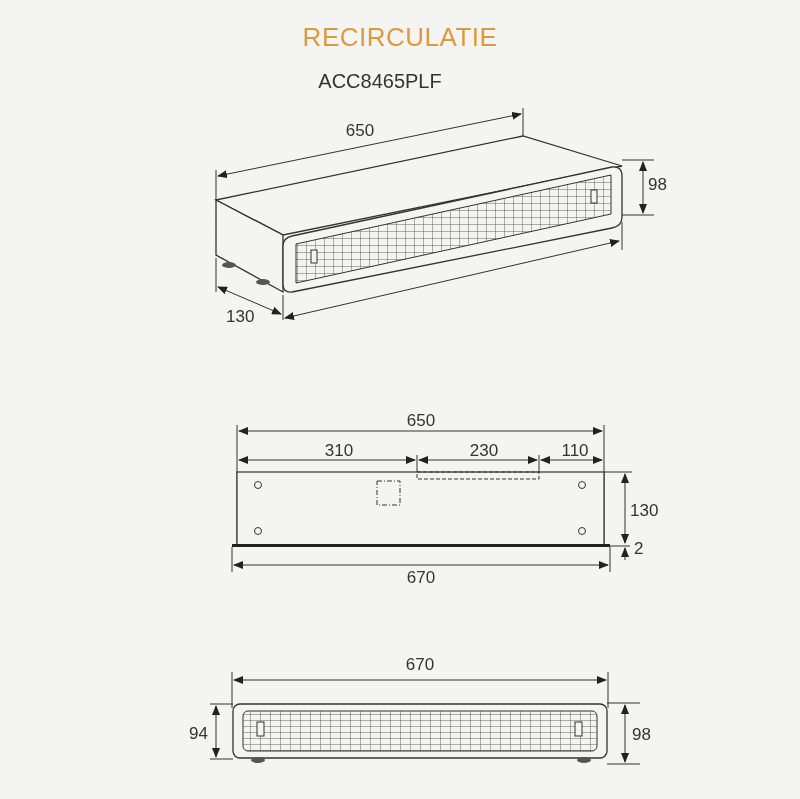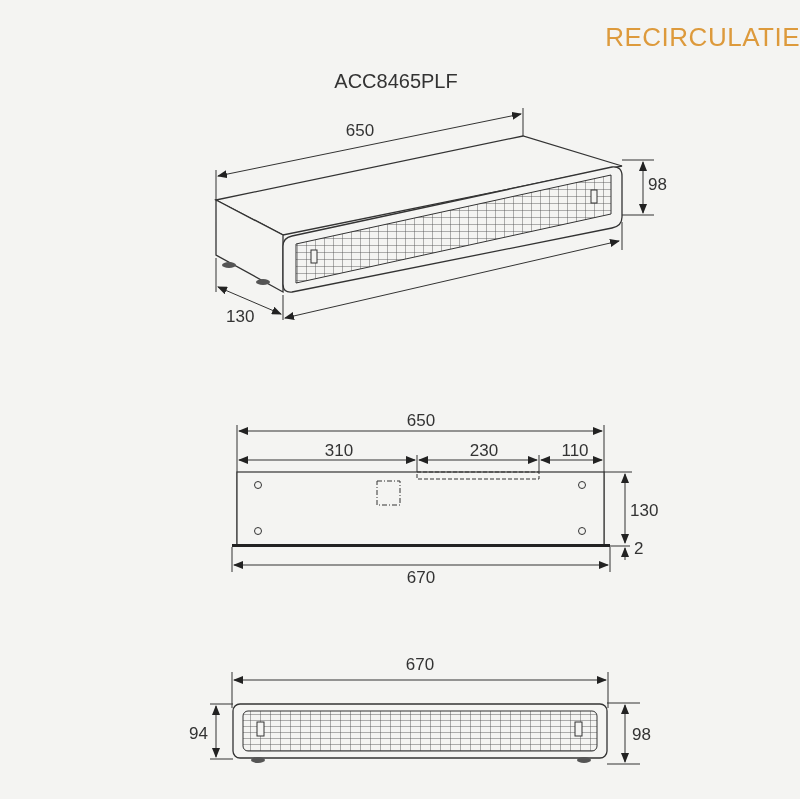--- a/index.html
+++ b/index.html
@@ -1,18 +1,18 @@
 <!DOCTYPE html>
 <html><head>
 <meta charset="utf-8">
 <style>
   html,body{margin:0;padding:0;}
   body{width:800px;height:799px;background:#f4f4f2;position:relative;overflow:hidden;font-family:"Liberation Sans",sans-serif;}
-  .title{position:absolute;left:0;width:800px;top:22px;text-align:right;font-size:26px;color:#dd9a3c;letter-spacing:0.5px;}
-  .subtitle{position:absolute;left:0;width:760px;top:70px;text-align:center;font-size:20px;color:#333;margin-left:16px;}
+  .title{position:absolute;left:0;width:800px;top:22px;text-align:center;font-size:26px;color:#dd9a3c;letter-spacing:0.5px;}
+  .subtitle{position:absolute;left:0;width:760px;top:70px;text-align:center;font-size:20px;color:#333;}
   svg{position:absolute;left:0;top:0;}
   .dim{font-family:"Liberation Sans",sans-serif;font-size:17px;fill:#333;}
 </style>
 </head>
 <body>
 
 <div class="title">RECIRCULATIE</div>
 <div class="subtitle">ACC8465PLF</div>
 
 <svg width="800" height="799" viewBox="0 0 800 799">

